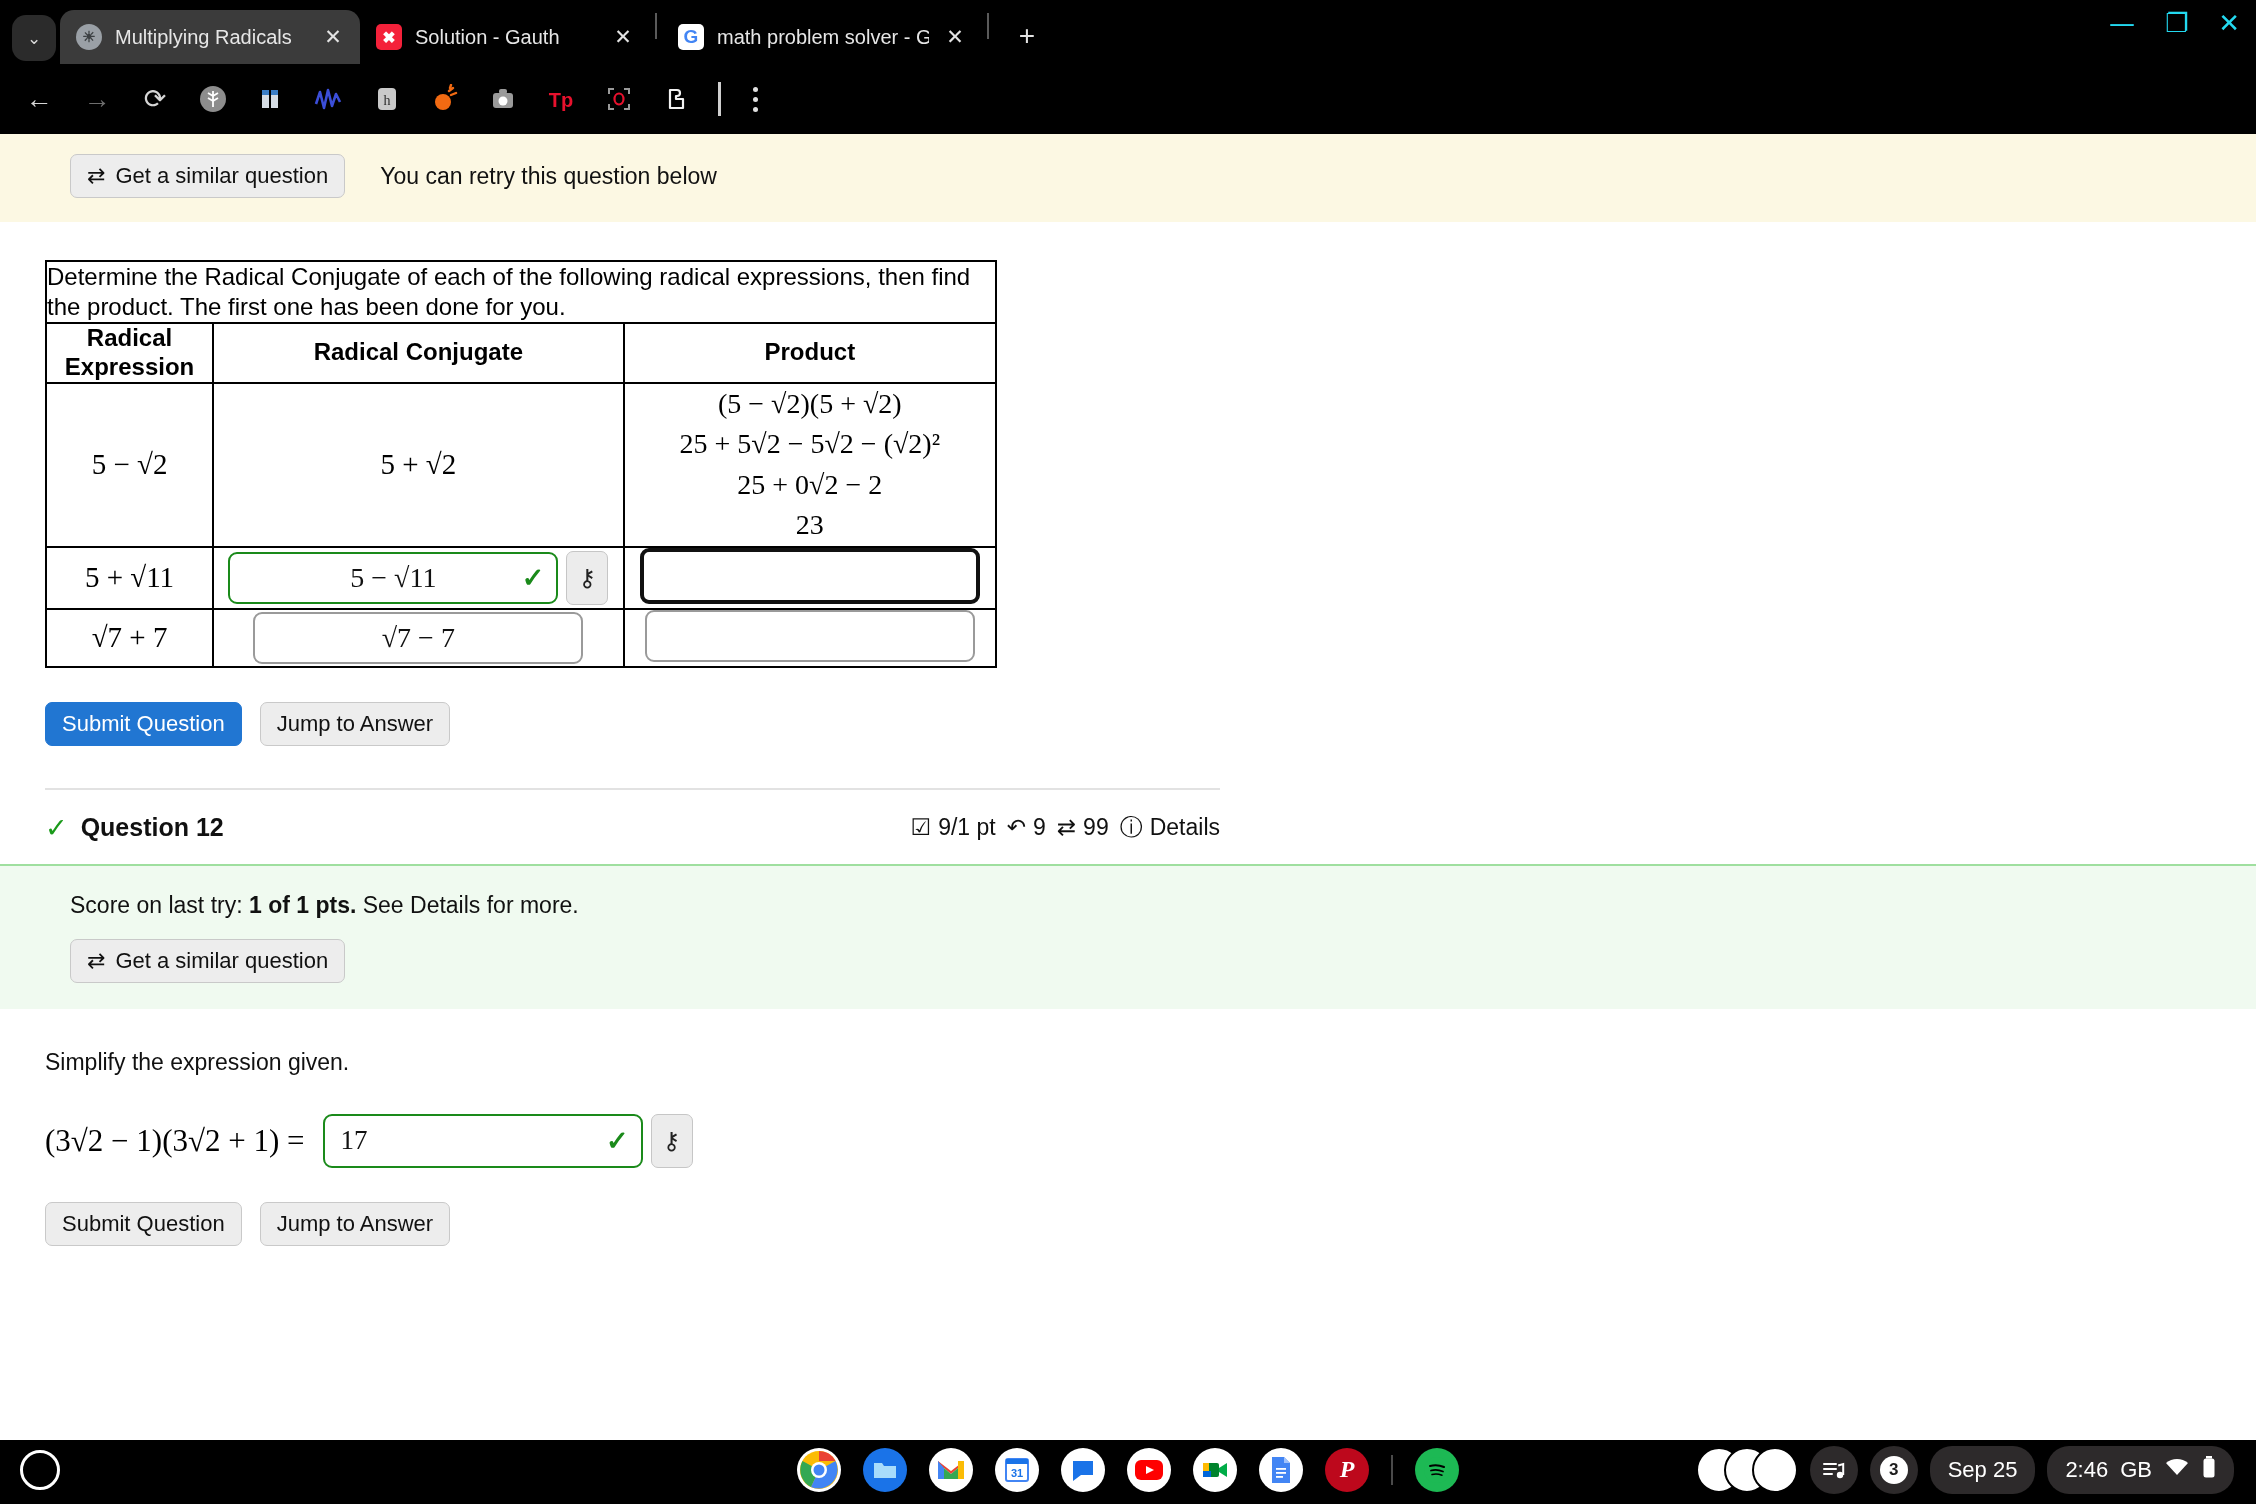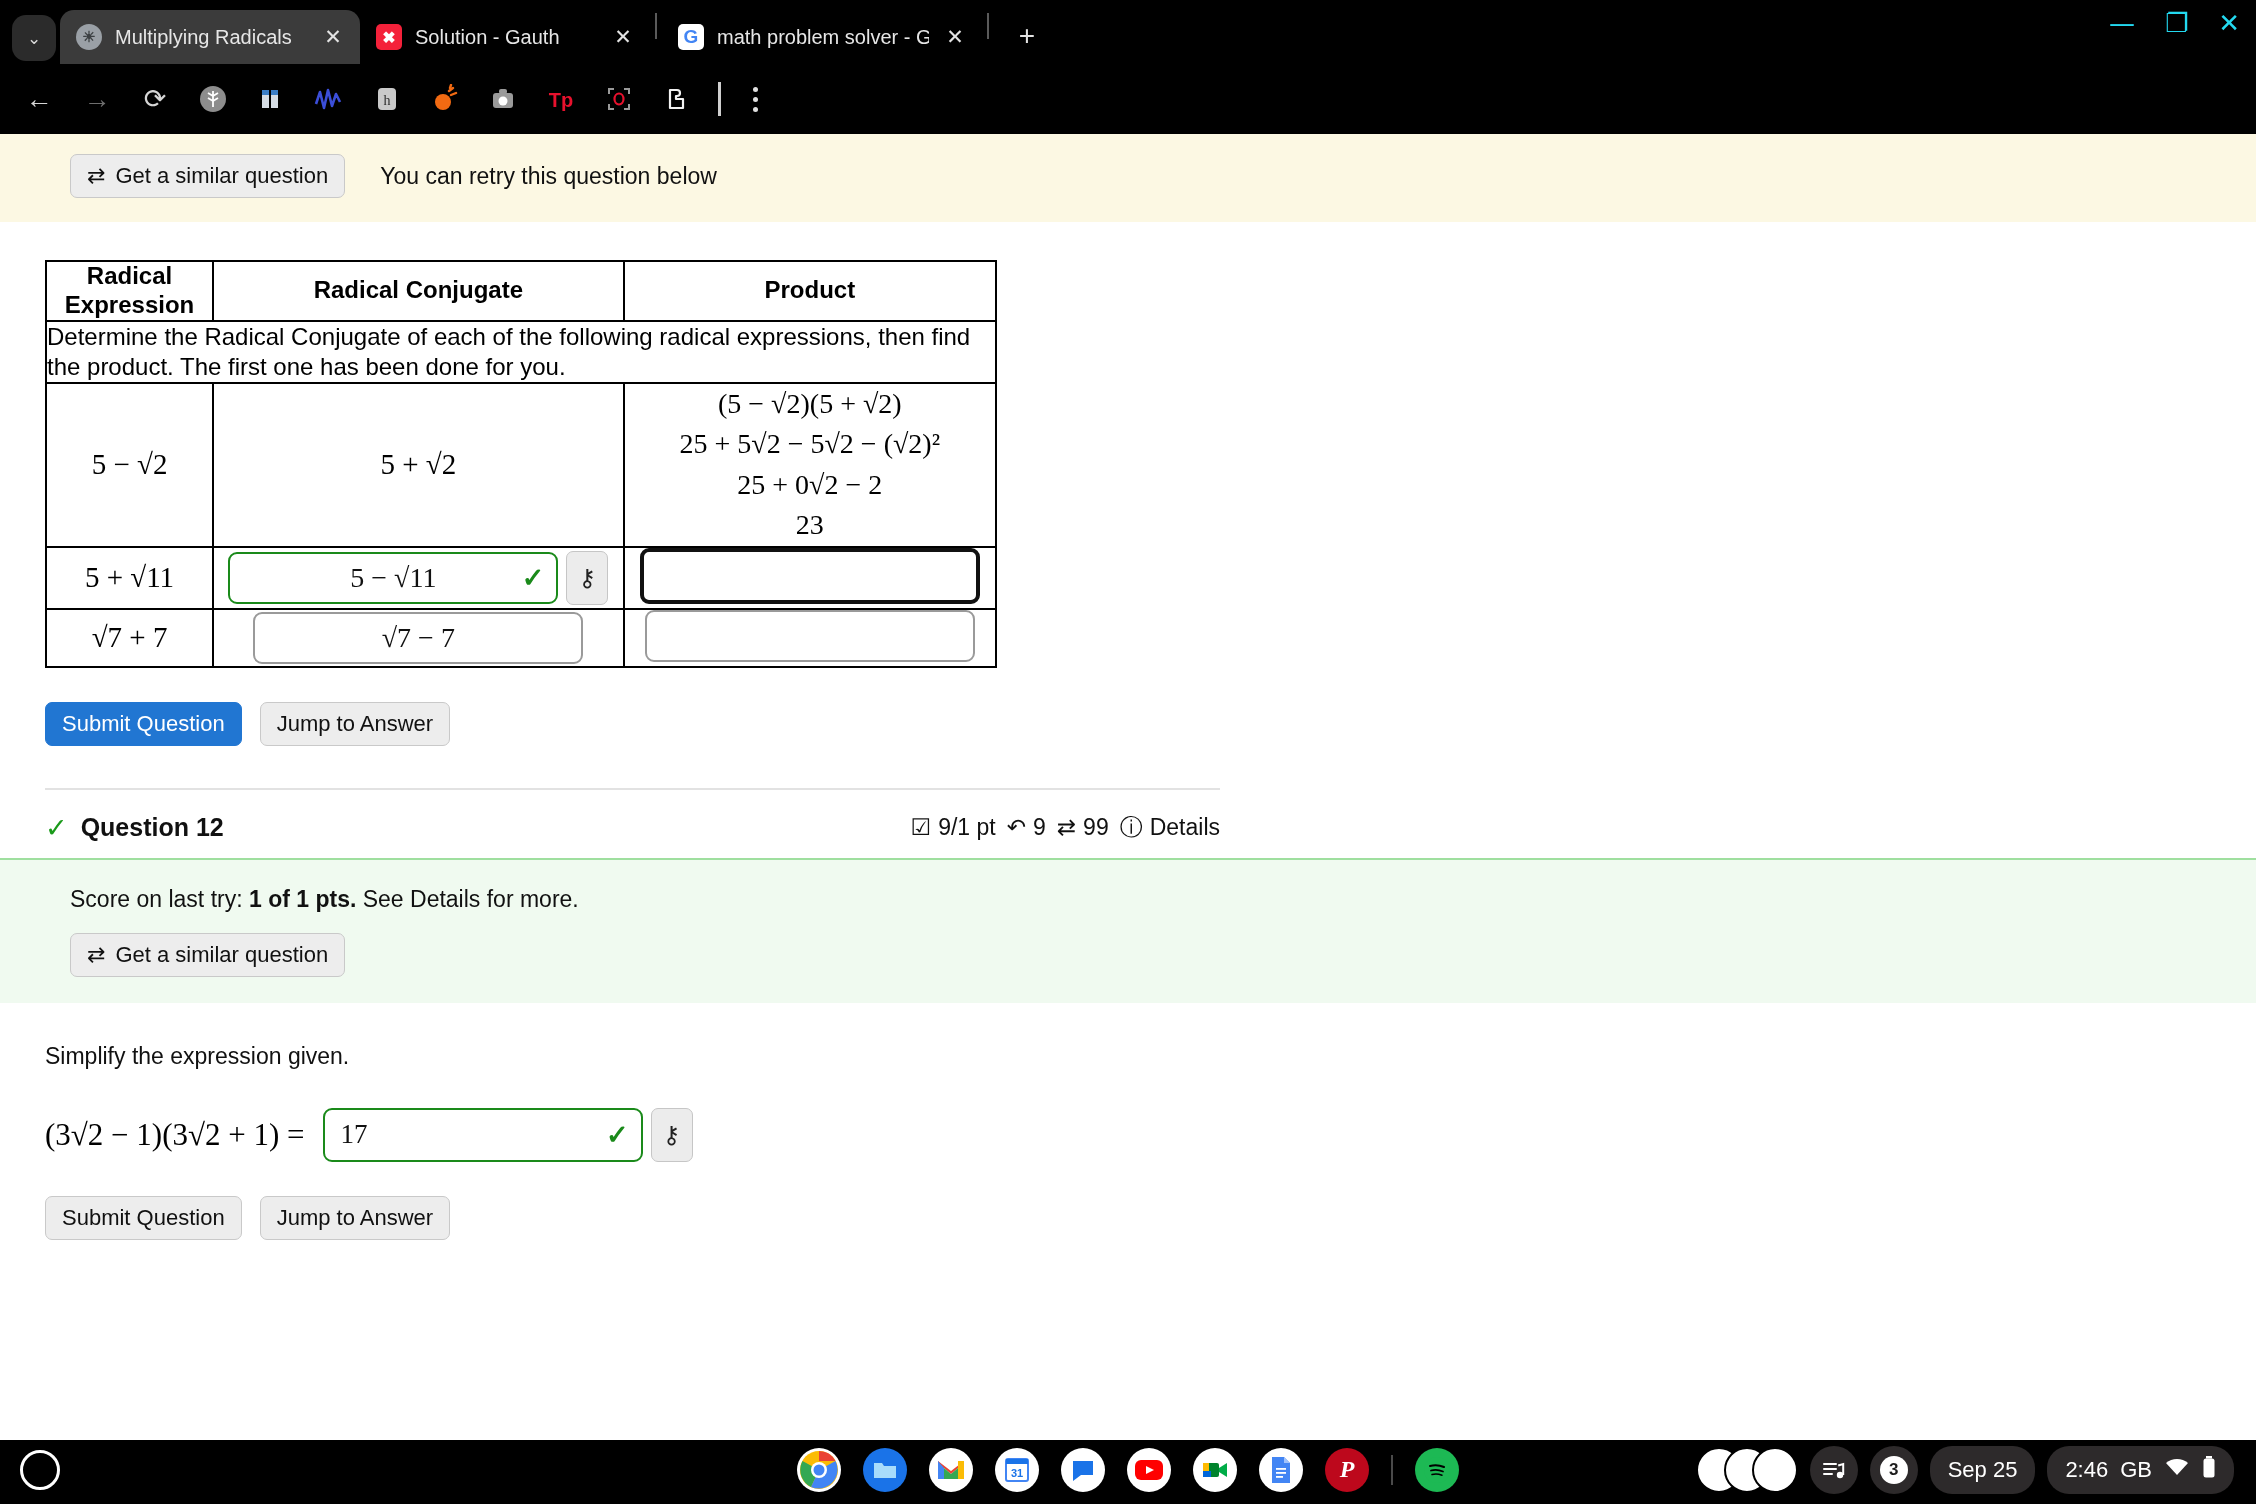--- a/index.html
+++ b/index.html
@@ -124,21 +124,21 @@
   .qhead {
     display:flex; align-items:center; width:1175px; margin-top:22px;
   }
   .qhead .qcheck { color:#1a9a1a; font-size:27px; margin-right:13px; }
   .qhead .qtitle { font-size:25px; font-weight:bold; color:#111; }
   .qmeta { margin-left:auto; display:flex; align-items:center; gap:11px; font-size:23px; color:#111;}
   .qmeta .mi { display:inline-flex; align-items:center; gap:7px; }
 
   .greenpanel {
     background:#f0faf0; border-top:2px solid #9fdf9f; width:2256px;
-    margin-left:-45px; padding: 26px 0 26px 70px; margin-top:14px;
+    margin-left:-45px; padding: 26px 0 26px 70px; margin-top:20px;
   }
   .scoretext { font-size:23px; color:#111; margin-bottom:20px;}
   .scoretext b { font-weight:bold; }
 
   .q12body { padding-top:40px; }
   .q12prompt { font-size:23px; color:#111; margin-bottom: 38px;}
   .q12row { display:flex; align-items:center; gap:0; }
   .q12expr { font-family:"Liberation Serif", serif; font-size:31px; margin-right:18px;}
   .ansbox.wide { width:320px; height:54px; justify-content:flex-start; padding-left:16px; font-size:27px;}
 
@@ -277,28 +277,28 @@
         <span>Get a similar question</span>
       </button>
       <span class="alerttext">You can retry this question below</span>
     </div>
 
     <div class="content">
 
       <table class="conj">
         <tbody>
         <tr>
+          <td colspan="3" class="cinstr">Determine the Radical Conjugate of each of the following radical expressions, then find the product. The first one has been done for you.</td>
+        </tr>
+        <tr>
           <th class="chead col1">
             <div style="white-space:pre-line;">Radical Expression</div>
           </th>
           <th class="chead col2">Radical Conjugate</th>
           <th class="chead col3">Product</th>
-        </tr>
-        <tr>
-          <td colspan="3" class="cinstr">Determine the Radical Conjugate of each of the following radical expressions, then find the product. The first one has been done for you.</td>
         </tr>
 
         <tr>
           <td class="mathcell">5 − √2</td>
           <td class="mathcell">5 + √2</td>
           <td class="worked">
             <div>(5 − √2)(5 + √2)</div>
             <div>25 + 5√2 − 5√2 − (√2)²</div>
             <div>25 + 0√2 − 2</div>
             <div>23</div>

